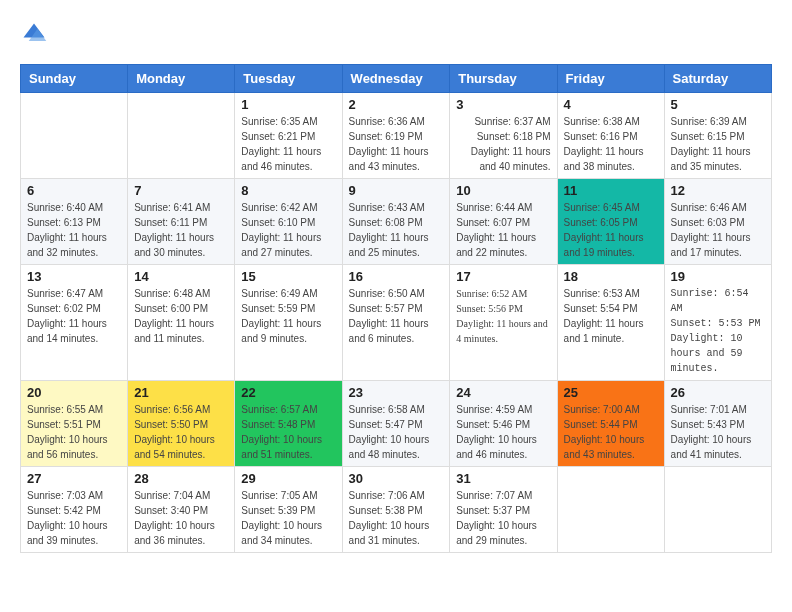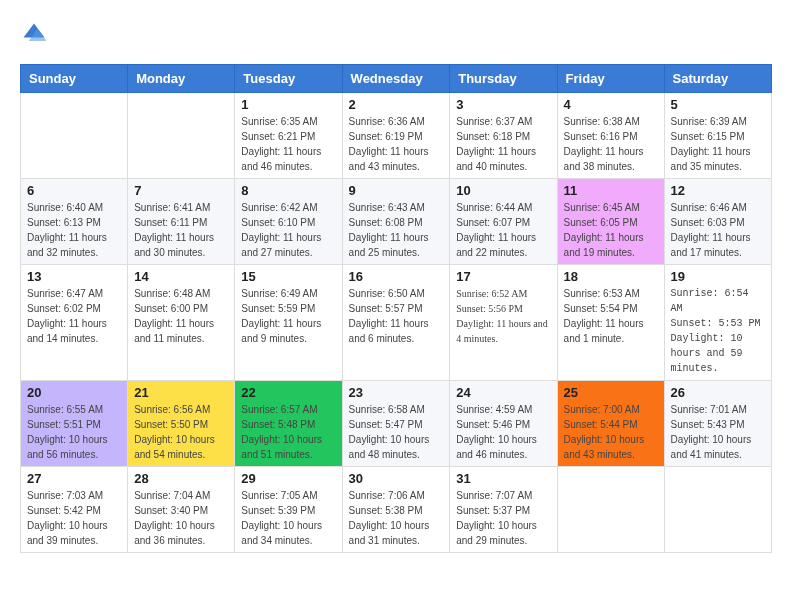--- a/index.html
+++ b/index.html
@@ -137,21 +137,21 @@
 Daylight: 11 hours and 46 minutes.</div>
         </td>
         <td>
           <span class="day-number">2</span>
           <div class="day-info" style="white-space: pre-line;">Sunrise: 6:36 AM
 Sunset: 6:19 PM
 Daylight: 11 hours and 43 minutes.</div>
         </td>
         <td>
           <span class="day-number">3</span>
-          <div class="day-info" style="white-space: pre-line;">Sunrise: 6:37 AM
+          <div class="day-info" style="white-space: pre-line; text-align: right;">Sunrise: 6:37 AM
 Sunset: 6:18 PM
 Daylight: 11 hours and 40 minutes.</div>
         </td>
         <td>
           <span class="day-number">4</span>
           <div class="day-info" style="white-space: pre-line;">Sunrise: 6:38 AM
 Sunset: 6:16 PM
 Daylight: 11 hours and 38 minutes.</div>
         </td>
         <td>
@@ -185,21 +185,21 @@
           <div class="day-info" style="white-space: pre-line;">Sunrise: 6:43 AM
 Sunset: 6:08 PM
 Daylight: 11 hours and 25 minutes.</div>
         </td>
         <td style="background-color: rgb(245, 247, 250);">
           <span class="day-number">10</span>
           <div class="day-info" style="white-space: pre-line;">Sunrise: 6:44 AM
 Sunset: 6:07 PM
 Daylight: 11 hours and 22 minutes.</div>
         </td>
-        <td style="background-color: #f0abfc;">
+        <td style="background-color: #14b8a6;">
           <span class="day-number">11</span>
           <div class="day-info" style="white-space: pre-line;">Sunrise: 6:45 AM
 Sunset: 6:05 PM
 Daylight: 11 hours and 19 minutes.</div>
         </td>
         <td style="background-color: rgb(245, 247, 250);">
           <span class="day-number">12</span>
           <div class="day-info" style="white-space: pre-line;">Sunrise: 6:46 AM
 Sunset: 6:03 PM
 Daylight: 11 hours and 17 minutes.</div>
@@ -243,21 +243,21 @@
 Daylight: 11 hours and 1 minute.</div>
         </td>
         <td>
           <span class="day-number">19</span>
           <div class="day-info" style="white-space: pre-line; font-family: Liberation Mono, monospace;">Sunrise: 6:54 AM
 Sunset: 5:53 PM
 Daylight: 10 hours and 59 minutes.</div>
         </td>
       </tr>
       <tr>
-        <td style="background-color: #c4b5fd;">
+        <td style="background-color: #fef9c3;">
           <span class="day-number">20</span>
           <div class="day-info" style="white-space: pre-line;">Sunrise: 6:55 AM
 Sunset: 5:51 PM
 Daylight: 10 hours and 56 minutes.</div>
         </td>
         <td style="background-color: #fde047;">
           <span class="day-number">21</span>
           <div class="day-info" style="white-space: pre-line;">Sunrise: 6:56 AM
 Sunset: 5:50 PM
 Daylight: 10 hours and 54 minutes.</div>

